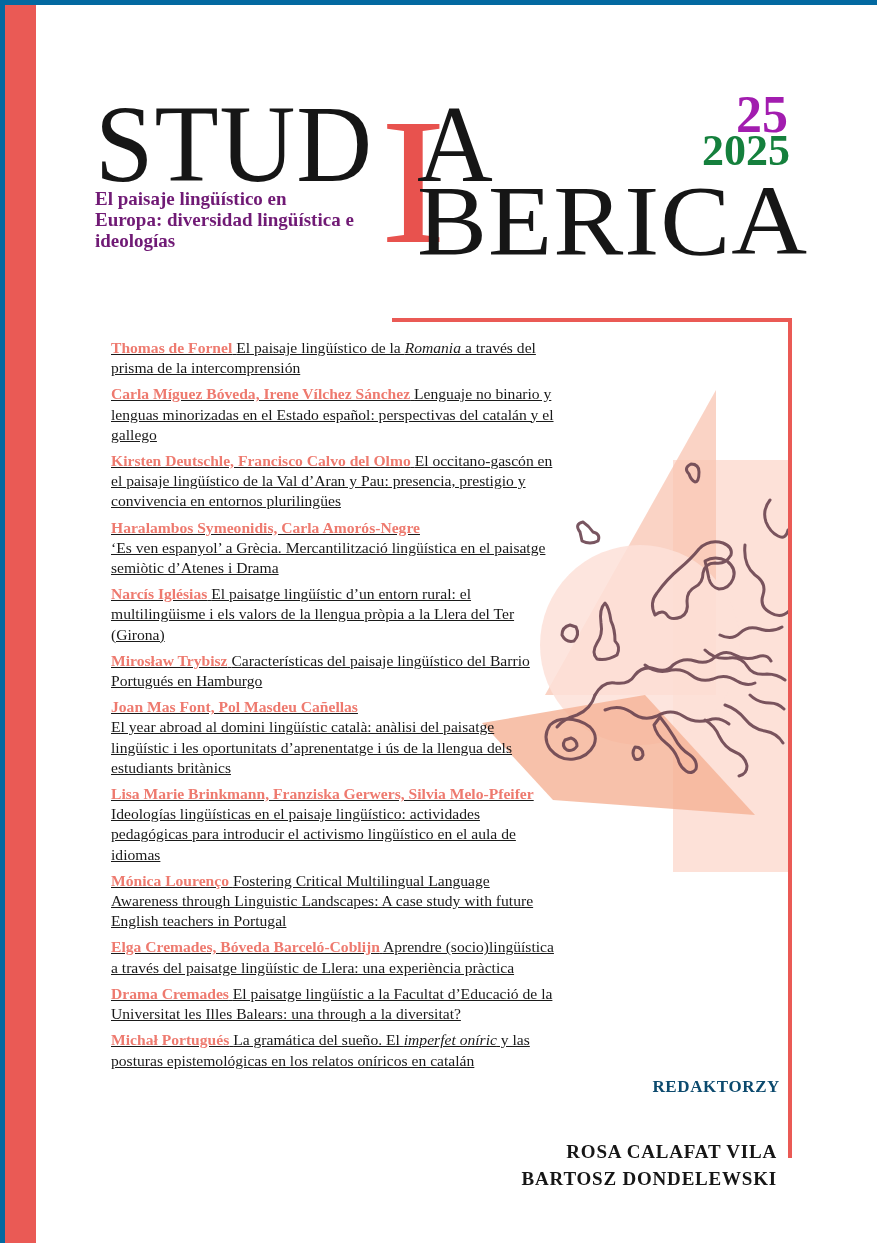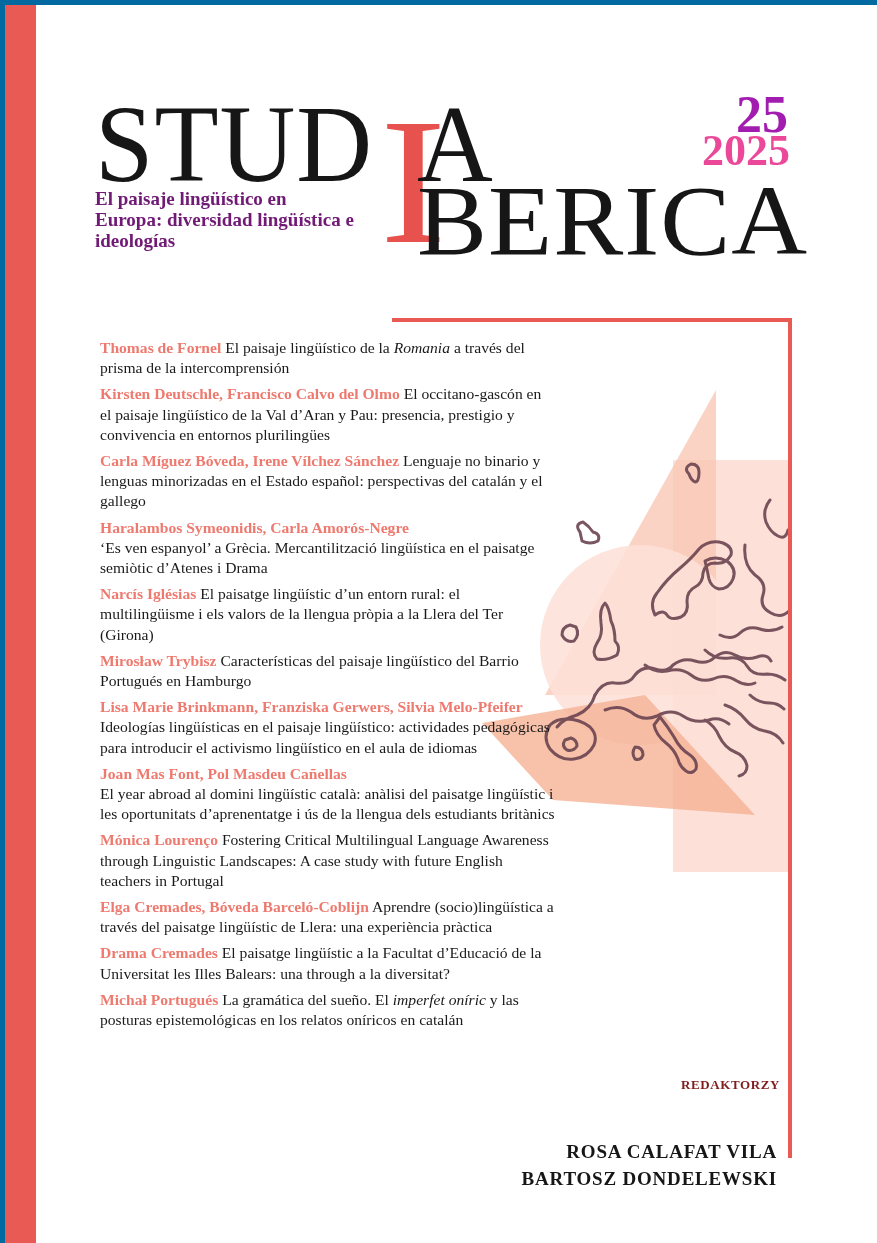--- a/index.html
+++ b/index.html
@@ -23,47 +23,47 @@
     color: #e8524e; font-size: 190px; line-height: 1; transform: scaleX(1.05) scaleY(0.95);
     transform-origin: left top;
   }
 
   .issue-num {
     position: absolute; right: 92px; top: 84px; font-family: "Liberation Serif", serif;
     font-weight: 700; font-size: 52px; color: #a21caf; line-height: 1;
   }
   .issue-year {
     position: absolute; right: 90px; top: 124px; font-family: "Liberation Serif", serif;
-    font-weight: 700; font-size: 44px; color: #ec4899; line-height: 1;
+    font-weight: 700; font-size: 44px; color: #15803d; line-height: 1;
   }
 
   .subtitle {
     position: absolute; left: 90px; top: 183px; width: 260px;
     font-family: "Liberation Serif", serif; font-weight: 700; font-size: 19px;
     color: #701a75; line-height: 21px;
   }
 
   .frame-top { position: absolute; left: 387px; top: 313px; width: 400px; height: 4px; background: #ea5a55; }
   .frame-right { position: absolute; left: 783px; top: 313px; width: 4px; height: 840px; background: #ea5a55; }
 
   .art { position: absolute; left: 0; top: 0; width: 877px; height: 1243px; pointer-events: none; }
 
   .toc {
     position: absolute; left: 90px; top: 333px; width: 460px;
     font-family: "Liberation Serif", "DejaVu Serif", serif; font-size: 15.6px;
     line-height: 20.2px; color: #1a1a1a;
   }
-  .toc-entry { margin: 0 0 6px 5px; }
+  .toc-entry { margin: 0 0 6px 16px; text-decoration: underline; }
   .toc-author { color: #ee7a6f; font-weight: 700; }
   .toc-title { color: #1a1a1a; }
   .toc-title em { font-style: italic; }
 
   .editors-label {
     position: absolute; right: 100px; top: 1072px; font-family: "Liberation Serif", serif;
-    font-weight: 700; font-size: 13px; color: #7f1d1d; letter-spacing: 0.6px;
+    font-weight: 700; font-size: 17px; color: #0c4a6e; letter-spacing: 0.6px;
   }
   .editor-name {
     position: absolute; right: 103px; font-family: "Liberation Serif", serif;
     font-weight: 700; font-size: 19px; color: #161616; letter-spacing: 0.8px; margin-top: 32px;
   }
   .editor-1 { top: 1104px; }
   .editor-2 { top: 1131px; }
 </style>
 </head>
 <body>
@@ -129,46 +129,46 @@
 
   <div class="frame-top"></div>
   <div class="frame-right"></div>
 
   <div class="toc">
     <div class="toc-entry">
       <span class="toc-author">Thomas de Fornel</span>
       <span class="toc-title"><span>El paisaje lingüístico de la </span><em>Romania</em><span> a través del prisma de la intercomprensión</span></span>
     </div>
     <div class="toc-entry">
+      <span class="toc-author">Carla Míguez Bóveda, Irene Vílchez Sánchez</span>
+      <span class="toc-title">Lenguaje no binario y lenguas minorizadas en el Estado español: perspectivas del catalán y el gallego</span>
+    </div>
+    <div class="toc-entry">
       <span class="toc-author">Kirsten Deutschle, Francisco Calvo del Olmo</span>
       <span class="toc-title">El occitano-gascón en el paisaje lingüístico de la Val d’Aran y Pau: presencia, prestigio y convivencia en entornos plurilingües</span>
-    </div>
-    <div class="toc-entry">
-      <span class="toc-author">Carla Míguez Bóveda, Irene Vílchez Sánchez</span>
-      <span class="toc-title">Lenguaje no binario y lenguas minorizadas en el Estado español: perspectivas del catalán y el gallego</span>
     </div>
     <div class="toc-entry">
       <span class="toc-author">Haralambos Symeonidis, Carla Amorós-Negre</span><br>
       <span class="toc-title">‘Es ven espanyol’ a Grècia. Mercantilització lingüística en el paisatge semiòtic d’Atenes i Drama</span>
     </div>
     <div class="toc-entry">
       <span class="toc-author">Narcís Iglésias</span>
       <span class="toc-title">El paisatge lingüístic d’un entorn rural: el multilingüisme i els valors de la llengua pròpia a la Llera del Ter (Girona)</span>
     </div>
     <div class="toc-entry">
       <span class="toc-author">Mirosław Trybisz</span>
       <span class="toc-title">Características del paisaje lingüístico del Barrio Portugués en Hamburgo</span>
     </div>
     <div class="toc-entry">
+      <span class="toc-author">Joan Mas Font, Pol Masdeu Cañellas</span><br>
+      <span class="toc-title">El year abroad al domini lingüístic català: anàlisi del paisatge lingüístic i les oportunitats d’aprenentatge i ús de la llengua dels estudiants britànics</span>
+    </div>
+    <div class="toc-entry">
       <span class="toc-author">Lisa Marie Brinkmann, Franziska Gerwers, Silvia Melo-Pfeifer</span>
       <span class="toc-title">Ideologías lingüísticas en el paisaje lingüístico: actividades pedagógicas para introducir el activismo lingüístico en el aula de idiomas</span>
-    </div>
-    <div class="toc-entry">
-      <span class="toc-author">Joan Mas Font, Pol Masdeu Cañellas</span><br>
-      <span class="toc-title">El year abroad al domini lingüístic català: anàlisi del paisatge lingüístic i les oportunitats d’aprenentatge i ús de la llengua dels estudiants britànics</span>
     </div>
     <div class="toc-entry">
       <span class="toc-author">Mónica Lourenço</span>
       <span class="toc-title">Fostering Critical Multilingual Language Awareness through Linguistic Landscapes: A case study with future English teachers in Portugal</span>
     </div>
     <div class="toc-entry">
       <span class="toc-author">Elga Cremades, Bóveda Barceló-Coblijn</span>
       <span class="toc-title">Aprendre (socio)lingüística a través del paisatge lingüístic de Llera: una experiència pràctica</span>
     </div>
     <div class="toc-entry">

